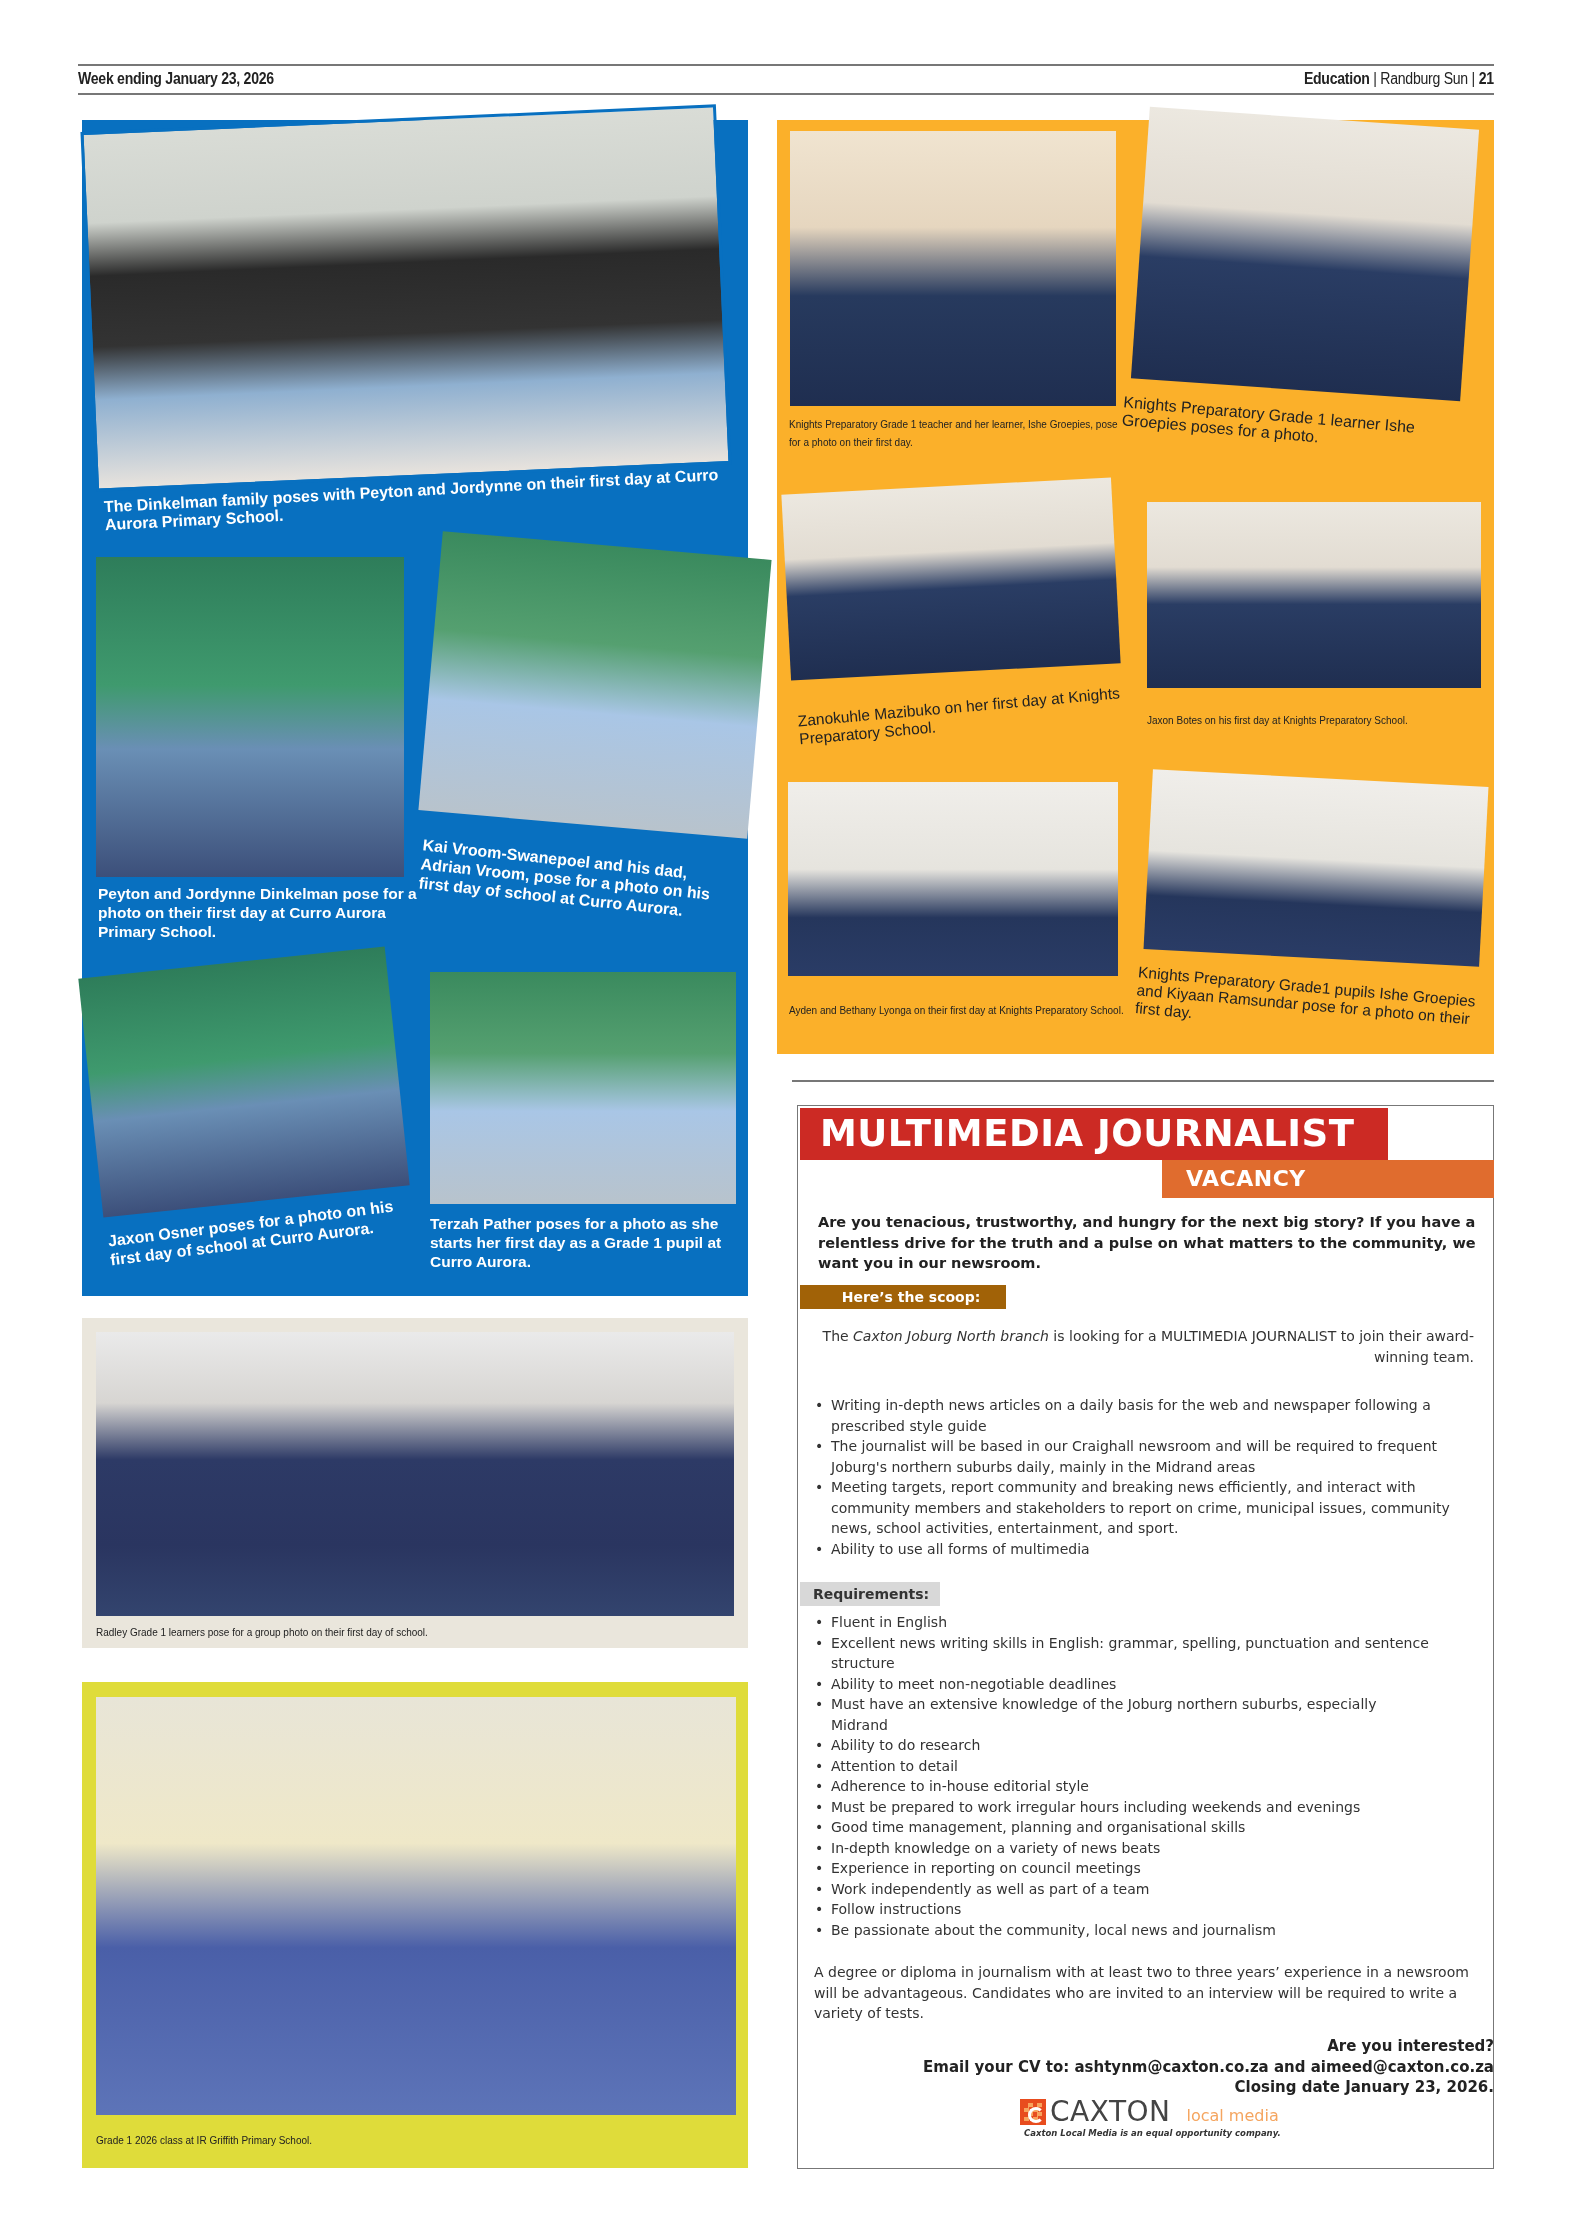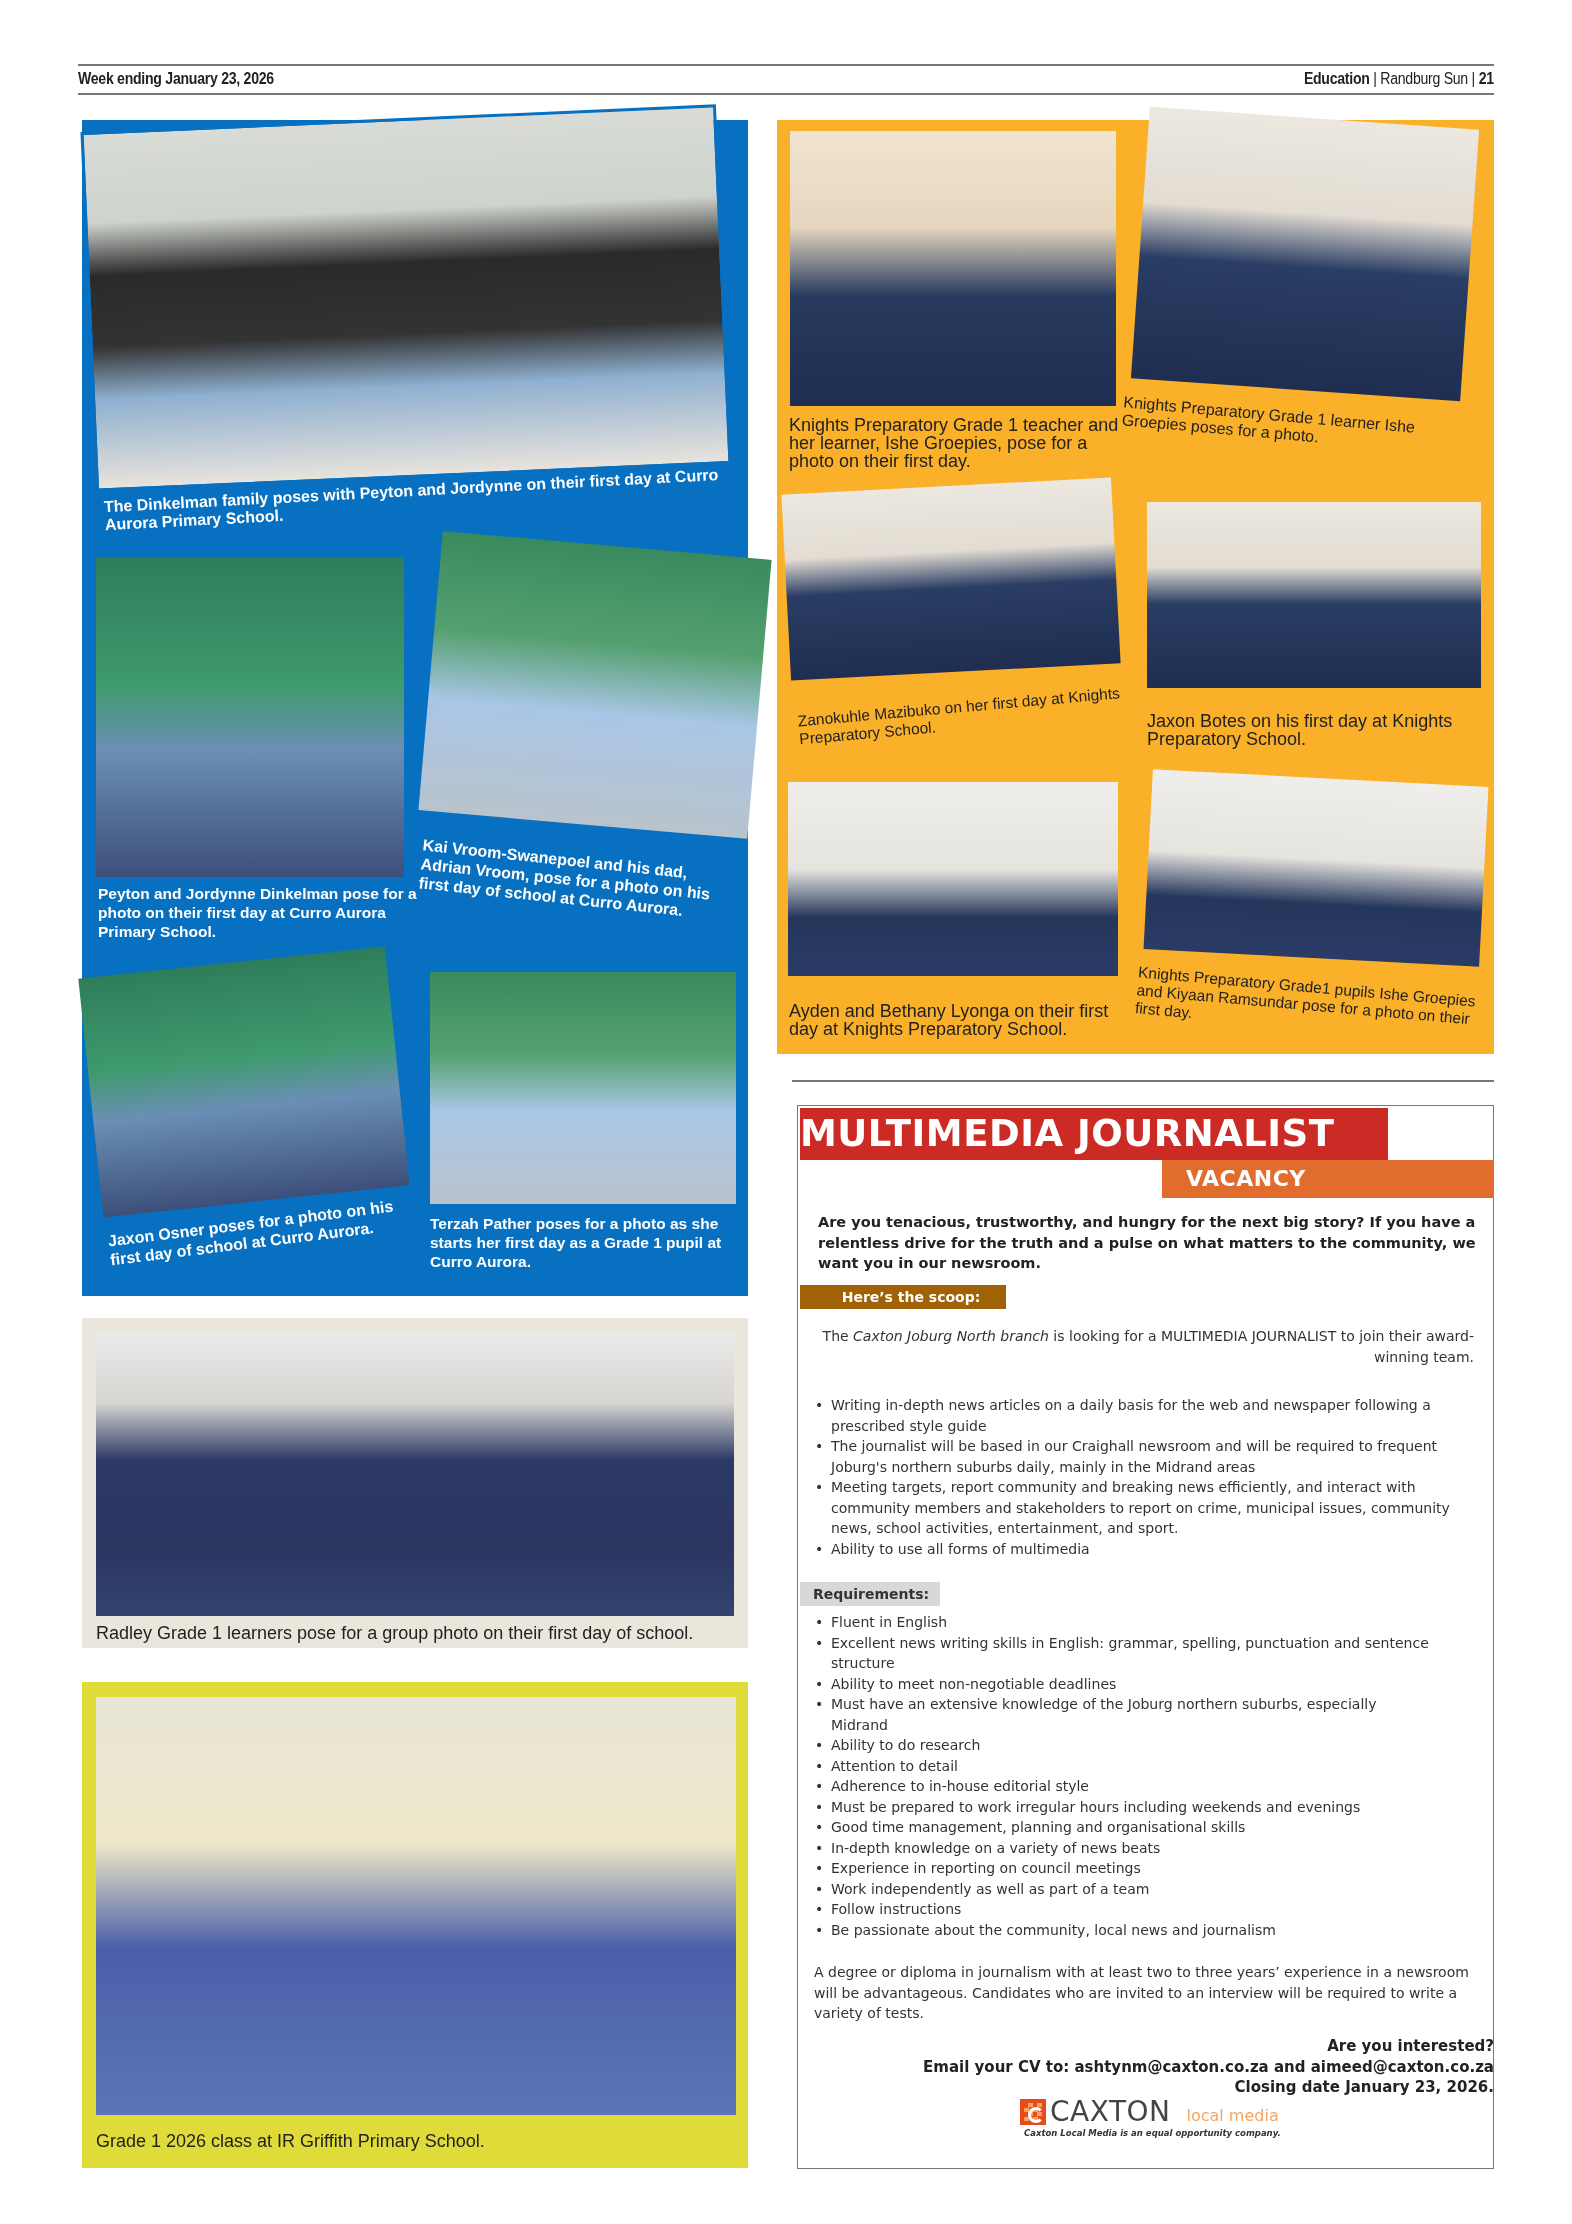--- a/index.html
+++ b/index.html
@@ -7,39 +7,39 @@
   
   .hdr-line { position: absolute; left: 78px; width: 1416px; height: 2px; background: #777; }
   .hdr-text { position: absolute; top: 70px; font-family: "Liberation Sans", sans-serif; font-size: 16px; font-weight: bold; color: #222; letter-spacing: -0.3px; transform: scaleX(0.88); }
   .hdr-left { left: 78px; transform-origin: left center; }
   .hdr-right { right: 78px; transform-origin: right center; }
   .hdr-right .thin { font-weight: normal; }
   
   .blue-panel { position: absolute; left: 82px; top: 120px; width: 666px; height: 1176px; background: #0870c0; }
   .orange-panel { position: absolute; left: 777px; top: 120px; width: 717px; height: 934px; background: #fbb02a; }
   .photo { position: absolute; overflow: hidden; border: 3px solid #ffffff; }
-  .cap { position: absolute; font-size: 18px; line-height: 18px; }
+  .cap { position: absolute; font-size: 10px; line-height: 18px; }
   .cap.white { color: #fff; font-weight: bold; }
   .cap.dark { color: #222; }
   
   .ph-family { background: linear-gradient(180deg,#d9dcd6 0%,#cfd3cd 25%,#2a2a2a 40%,#333 60%,#8fb0d0 75%,#e8e3dd 100%); }
   .ph-green { background: linear-gradient(180deg,#2e7d5a 0%,#3f9a6e 40%,#6a8fb5 60%,#3c4f7a 100%); }
   .ph-welcome { background: linear-gradient(180deg,#3a8a5e 0%,#55a070 35%,#a9c6e6 60%,#b8c3cc 100%); }
   .ph-class { background: linear-gradient(180deg,#e8e5d7 0%,#efe8c8 35%,#4a5fa8 60%,#5d74b8 100%); }
   .ph-radley { background: linear-gradient(180deg,#eaeaea 0%,#d7d5d2 25%,#2d3a66 45%,#2a3560 75%,#33446e 100%); }
   .ph-knights { background: linear-gradient(180deg,#f0e4d0 0%,#e6d6bf 35%,#273a5e 60%,#1f2e50 100%); }
   .ph-knights2 { background: linear-gradient(180deg,#ece8e0 0%,#e2dcd2 35%,#2a3d64 55%,#1f2e50 100%); }
   .ph-blueframe { background: linear-gradient(180deg,#f0eeea 0%,#e6e4de 45%,#25365c 70%,#2a3c66 100%); }
   
   .beige-box { position: absolute; left: 82px; top: 1318px; width: 666px; height: 330px; background: #eae6dc; }
   .yellow-box { position: absolute; left: 82px; top: 1682px; width: 666px; height: 486px; background: #dfdc3a; }
   
   .ad { position: absolute; left: 792px; top: 1080px; width: 702px; height: 1088px; border-top: 2px solid #777; }
   .ad-frame { position: absolute; left: 797px; top: 1105px; width: 697px; height: 1064px; border: 1.5px solid #777; }
-  .ad-title { position: absolute; left: 800px; top: 1108px; width: 588px; height: 52px; background: #cc2a24; color: #fff; font-family: "DejaVu Sans", sans-serif; font-size: 37px; font-weight: bold; letter-spacing: 0.5px; line-height: 52px; white-space: nowrap; transform-origin: left; }
+  .ad-title { position: absolute; left: 800px; top: 1108px; width: 588px; height: 52px; background: #cc2a24; color: #fff; font-family: "DejaVu Sans", sans-serif; font-size: 37px; font-weight: bold; letter-spacing: 0.5px; padding-left: 20px; line-height: 52px; white-space: nowrap; transform-origin: left; }
   .ad-vacancy { position: absolute; left: 1162px; top: 1160px; width: 332px; height: 38px; background: #e06c2e; color: #fff; font-family: "DejaVu Sans", sans-serif; font-size: 22px; font-weight: bold; line-height: 38px; padding-left: 24px; letter-spacing: 0.5px; }
   .ad-intro { position: absolute; left: 818px; top: 1212px; width: 660px; font-family: "DejaVu Sans", sans-serif; font-size: 14.5px; font-weight: bold; line-height: 20.5px; color: #222; }
   .ad-sec { position: absolute; left: 800px; height: 24px; font-family: "DejaVu Sans", sans-serif; font-size: 14px; font-weight: bold; line-height: 24px; padding-left: 16px; }
   .ad-sec.scoop { top: 1285px; width: 206px; background: #a16207; color: #fff; text-align: center; }
   .ad-sec.req { top: 1582px; width: 140px; background: #d8d8d8; color: #333; padding-left: 13px; }
   .ad-body { position: absolute; left: 814px; font-family: "DejaVu Sans", sans-serif; font-size: 14px; line-height: 20.5px; color: #333; }
   .ad-list { position: absolute; left: 815px; list-style: none; font-family: "DejaVu Sans", sans-serif; font-size: 14px; line-height: 20.5px; color: #333; }
   .ad-list li { padding-left: 16px; text-indent: -16px; }
   .ad-list li::before { content: "\2022"; display: inline-block; width: 16px; text-indent: 0; }
   .ad-cta { position: absolute; left: 800px; top: 2036px; width: 694px; text-align: right; font-family: "DejaVu Sans", sans-serif; font-size: 15px; font-weight: bold; line-height: 20.5px; color: #222; }

